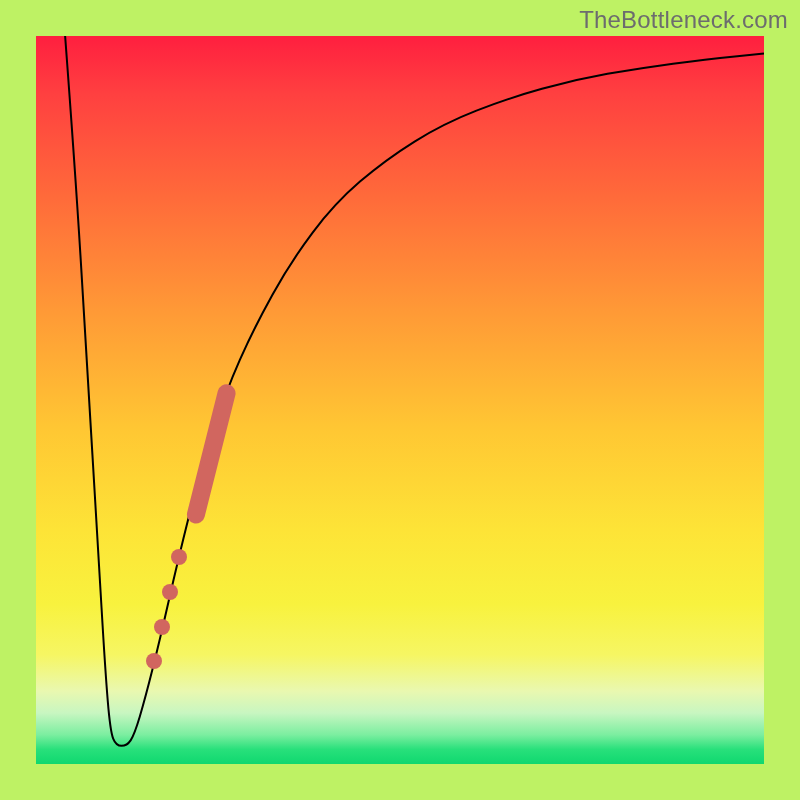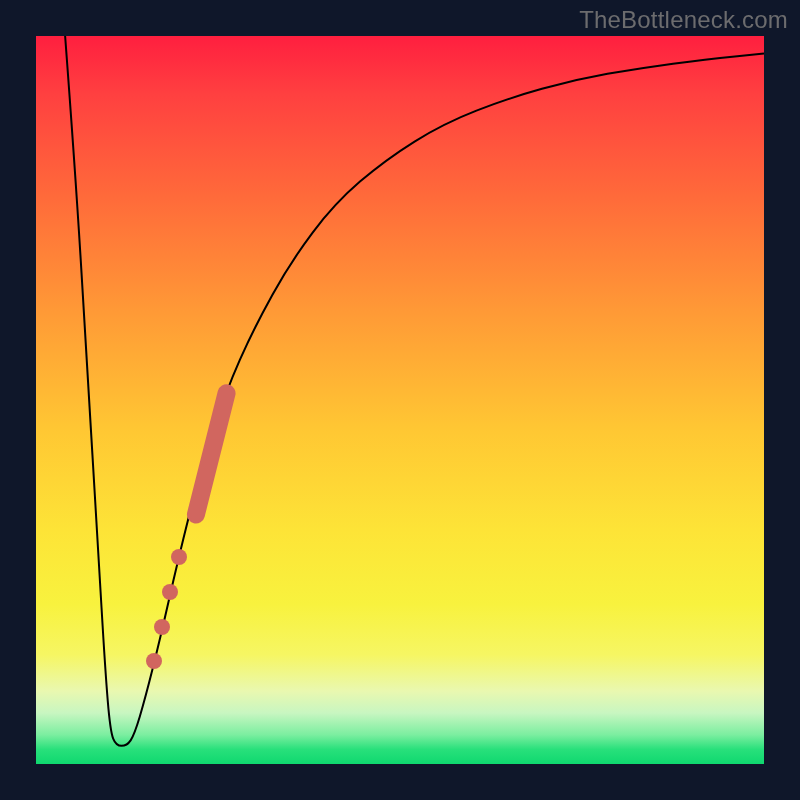--- a/index.html
+++ b/index.html
@@ -8,21 +8,21 @@
     width: 800px;
     height: 800px;
     background: #000;
     overflow: hidden;
     font-family: Arial, Helvetica, sans-serif;
   }
   .frame {
     position: relative;
     width: 800px;
     height: 800px;
-    background: #0f172a;
+    background: #bef264;
   }
   .plot {
     position: absolute;
     left: 36px;
     top: 36px;
     width: 728px;
     height: 728px;
     overflow: hidden;
   }
   .gradient {

